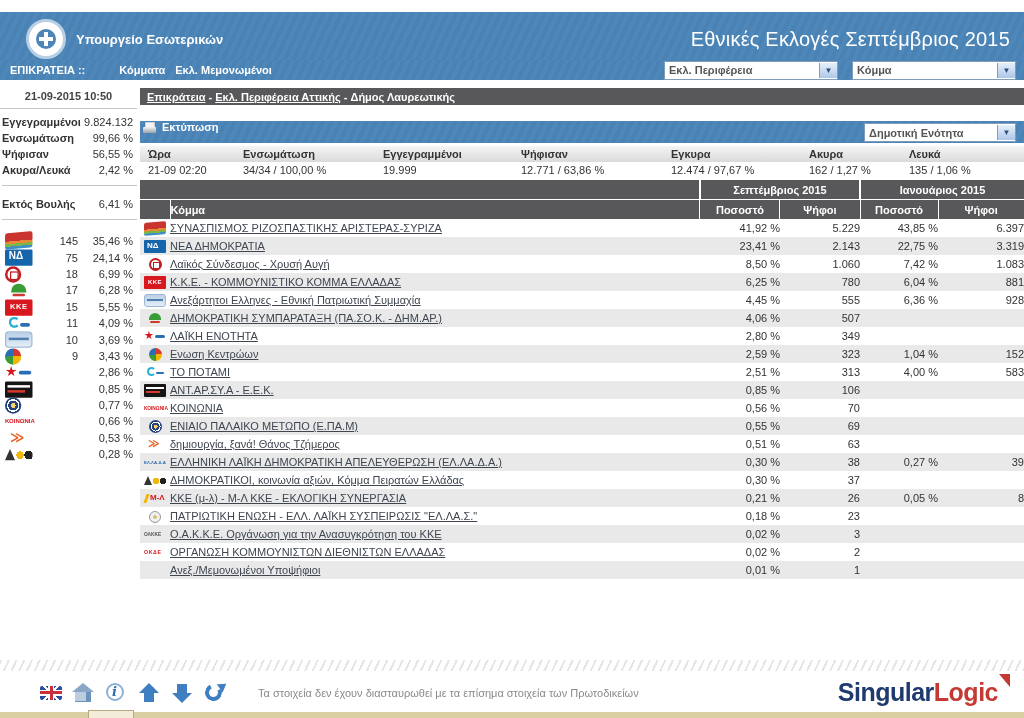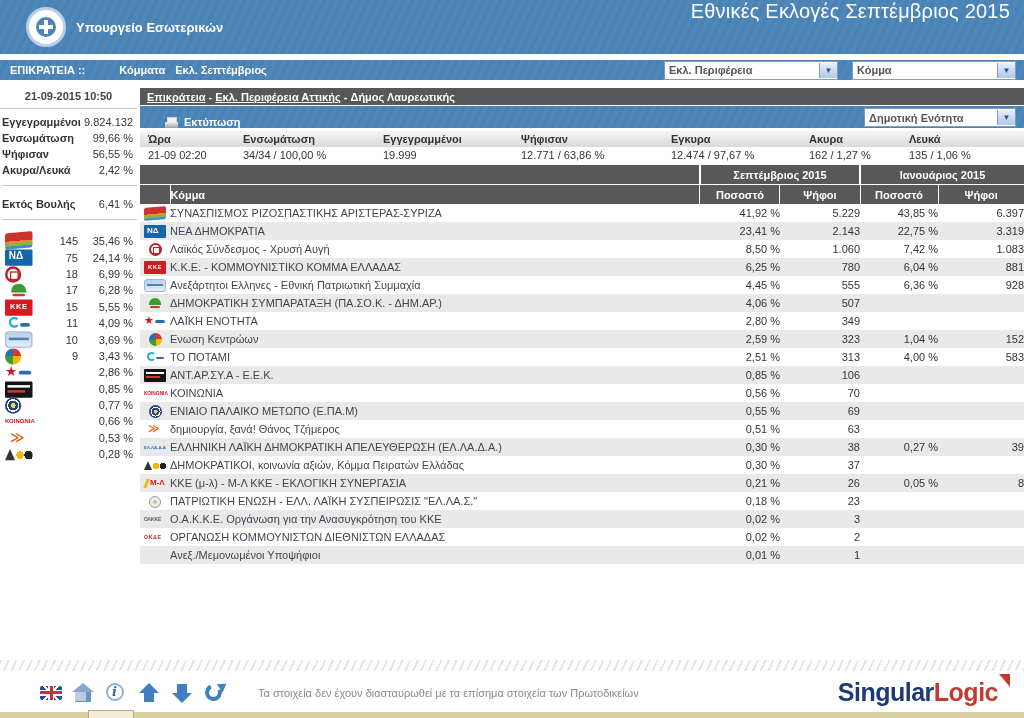--- a/index.html
+++ b/index.html
@@ -1,23 +1,23 @@
 <!DOCTYPE html>
 <html><head>
 <meta charset="utf-8">
 <style>
   html,body{margin:0;padding:0}
   body{width:1024px;height:718px;overflow:hidden;background:#fff;
        font-family:"Liberation Sans","DejaVu Sans",sans-serif;font-size:11px;color:#333}
   .page{position:relative;width:1024px;height:718px}
 
   
-  .top-header{position:absolute;top:0;left:0;right:0;height:57px;
+  .top-header{position:absolute;top:12px;left:0;right:0;height:57px;
     background:repeating-linear-gradient(115deg,#4e88ba 0 4px,#4a82b4 4px 8px);
-    border-bottom:3px solid #fff;display:flex;box-sizing:border-box}
+    border-bottom:3px solid #fff;display:flex;align-items:center;box-sizing:border-box}
   .ministry{display:flex;align-items:center;gap:10px;padding-left:26px;color:#fff;font-weight:bold;font-size:13px}
   .emblem{width:34px;height:34px;border-radius:50%;background:#fff;border:3px solid #b9cfe4;position:relative;flex:0 0 auto}
   .emblem::after{content:"";position:absolute;left:7px;top:7px;width:20px;height:20px;border-radius:50%;
     background:linear-gradient(#fff 0 0) center/4px 14px no-repeat,
                linear-gradient(#fff 0 0) center/14px 4px no-repeat,#4c86b8}
   .election-title{margin-left:auto;padding-right:14px;color:#fff;font-size:20px;letter-spacing:.2px}
 
   
   .nav-bar{position:absolute;top:60px;left:0;right:0;height:22px;
     background:repeating-linear-gradient(115deg,#4e88ba 0 4px,#4a82b4 4px 8px);
@@ -86,22 +86,22 @@
   .logo-patriotiki-enosi{width:12px;height:12px;border-radius:50%;border:1px solid #9a9a9a;box-sizing:border-box;background:radial-gradient(circle,#d9c37a 0 2px,#efefef 2px)}
   .logo-oakke::after{content:"ΟΑΚΚΕ";position:absolute;left:0;top:2px;color:#555;font-size:8px;font-weight:bold;transform:scale(.6);transform-origin:left center}
   .logo-okde::after{content:"ΟΚΔΕ";position:absolute;left:0;top:2px;color:#d8171e;font-size:8px;font-weight:bold;letter-spacing:1px;transform:scale(.65);transform-origin:left center}
   .logo-independents{background:transparent}
 
   
   .main{position:absolute;top:88px;left:140px;width:884px}
   .breadcrumb-bar{height:17px;background:#58585a;color:#fff;font-weight:bold;display:flex;align-items:center;padding:0 7px}
   .bc-link{text-decoration:underline;cursor:pointer}
   .bc-sep{white-space:pre}
-  .print-bar{height:22px;margin-top:1px;background:repeating-linear-gradient(115deg,#4e88ba 0 4px,#4a82b4 4px 8px);
-     display:flex;align-items:flex-end;color:#fff;font-weight:bold;padding:0 25px;position:relative;box-sizing:border-box}
+  .print-bar{height:22px;margin-top:16px;background:repeating-linear-gradient(115deg,#4e88ba 0 4px,#4a82b4 4px 8px);
+     display:flex;align-items:flex-start;color:#fff;font-weight:bold;padding:0 3px;position:relative;box-sizing:border-box}
   .print-btn{display:flex;align-items:center;cursor:pointer}
   .print-icon{width:13px;height:11px;position:relative;margin-right:6px}
   .print-icon::before{content:"";position:absolute;left:2px;top:0;width:8px;height:4px;background:#f4f4f4;border:1px solid #d0d0d0}
   .print-icon::after{content:"";position:absolute;left:0;bottom:0;width:13px;height:6px;background:linear-gradient(#f2f2f2,#97a3ad);border-radius:1px}
   .unit-dd-wrap{position:absolute;right:8px;top:2px}
 
   .summary-head,.summary-vals{display:flex;align-items:center}
   .summary-head{height:16px;margin-top:3px;background:linear-gradient(#f5f5f5,#dadada);font-weight:bold}
   .summary-vals{height:16px;background:#fff}
   .sumcell{box-sizing:border-box;padding-left:8px;white-space:nowrap;overflow:hidden}
@@ -118,21 +118,21 @@
   th.th-group{border-left:2px solid #fff;text-align:center}
   tr.subhead th{border-top:1px solid #fff}
   th.th-icon{background:#7c7c7e}
   th.th-party{text-align:left;padding-left:6px;border-left:1px solid #fff}
   th.th-sub{text-align:center;border-left:1px solid #fff}
   table.results td{height:18px;padding:0;overflow:hidden;white-space:nowrap}
   tbody tr:nth-child(even){background:#e9e9e9}
   td.c-ic{text-align:center}
   td.c-name{padding-left:4px}
   td.num{text-align:right;padding-right:12px}
-  .plink{color:#3f4650;cursor:pointer}
+  .plink{color:#3f4650;text-decoration:underline;cursor:pointer}
 
   
   .footer{position:absolute;left:0;right:0;bottom:0;height:58px;background:#fff}
   .stripes{height:11px;background:repeating-linear-gradient(115deg,#e6e6e6 0 2px,#fff 2px 7px)}
   .footer-row{display:flex;align-items:center;padding:7px 14px 0 40px}
   .fic{position:relative;display:inline-block;width:26px;height:22px;margin-right:7px;cursor:pointer}
   .ic-flag{width:24px}
   .ic-flag::before{content:"";position:absolute;left:0;top:4px;width:22px;height:14px;border-radius:2px;
      background:
       linear-gradient(#c8313a 0 0) center/100% 3px no-repeat,
@@ -175,21 +175,21 @@
   <div class="top-header">
     <div class="ministry">
       <span class="emblem"></span>
       <span>Υπουργείο Εσωτερικών</span>
     </div>
     <div class="election-title">Εθνικές Εκλογές Σεπτέμβριος 2015</div>
   </div>
 
   <div class="nav-bar">
     <span class="nav-scope">ΕΠΙΚΡΑΤΕΙΑ ::</span>
-    <span id="nav-links"><span class="nav-link">Κόμματα</span><span class="nav-link">Εκλ. Σεπτέμβριος</span></span>
+    <span id="nav-links"><span class="nav-link">Κόμματα</span><span class="nav-link">Εκλ. Μεμονωμένοι</span></span>
     <span class="nav-dds">
       <span class="dd dd-region">
         <span class="dd-text">Εκλ. Περιφέρεια</span>
         <span class="dd-arrow">▼</span>
       </span>
       <span class="dd dd-party">
         <span class="dd-text">Κόμμα</span>
         <span class="dd-arrow">▼</span>
       </span>
     </span>

